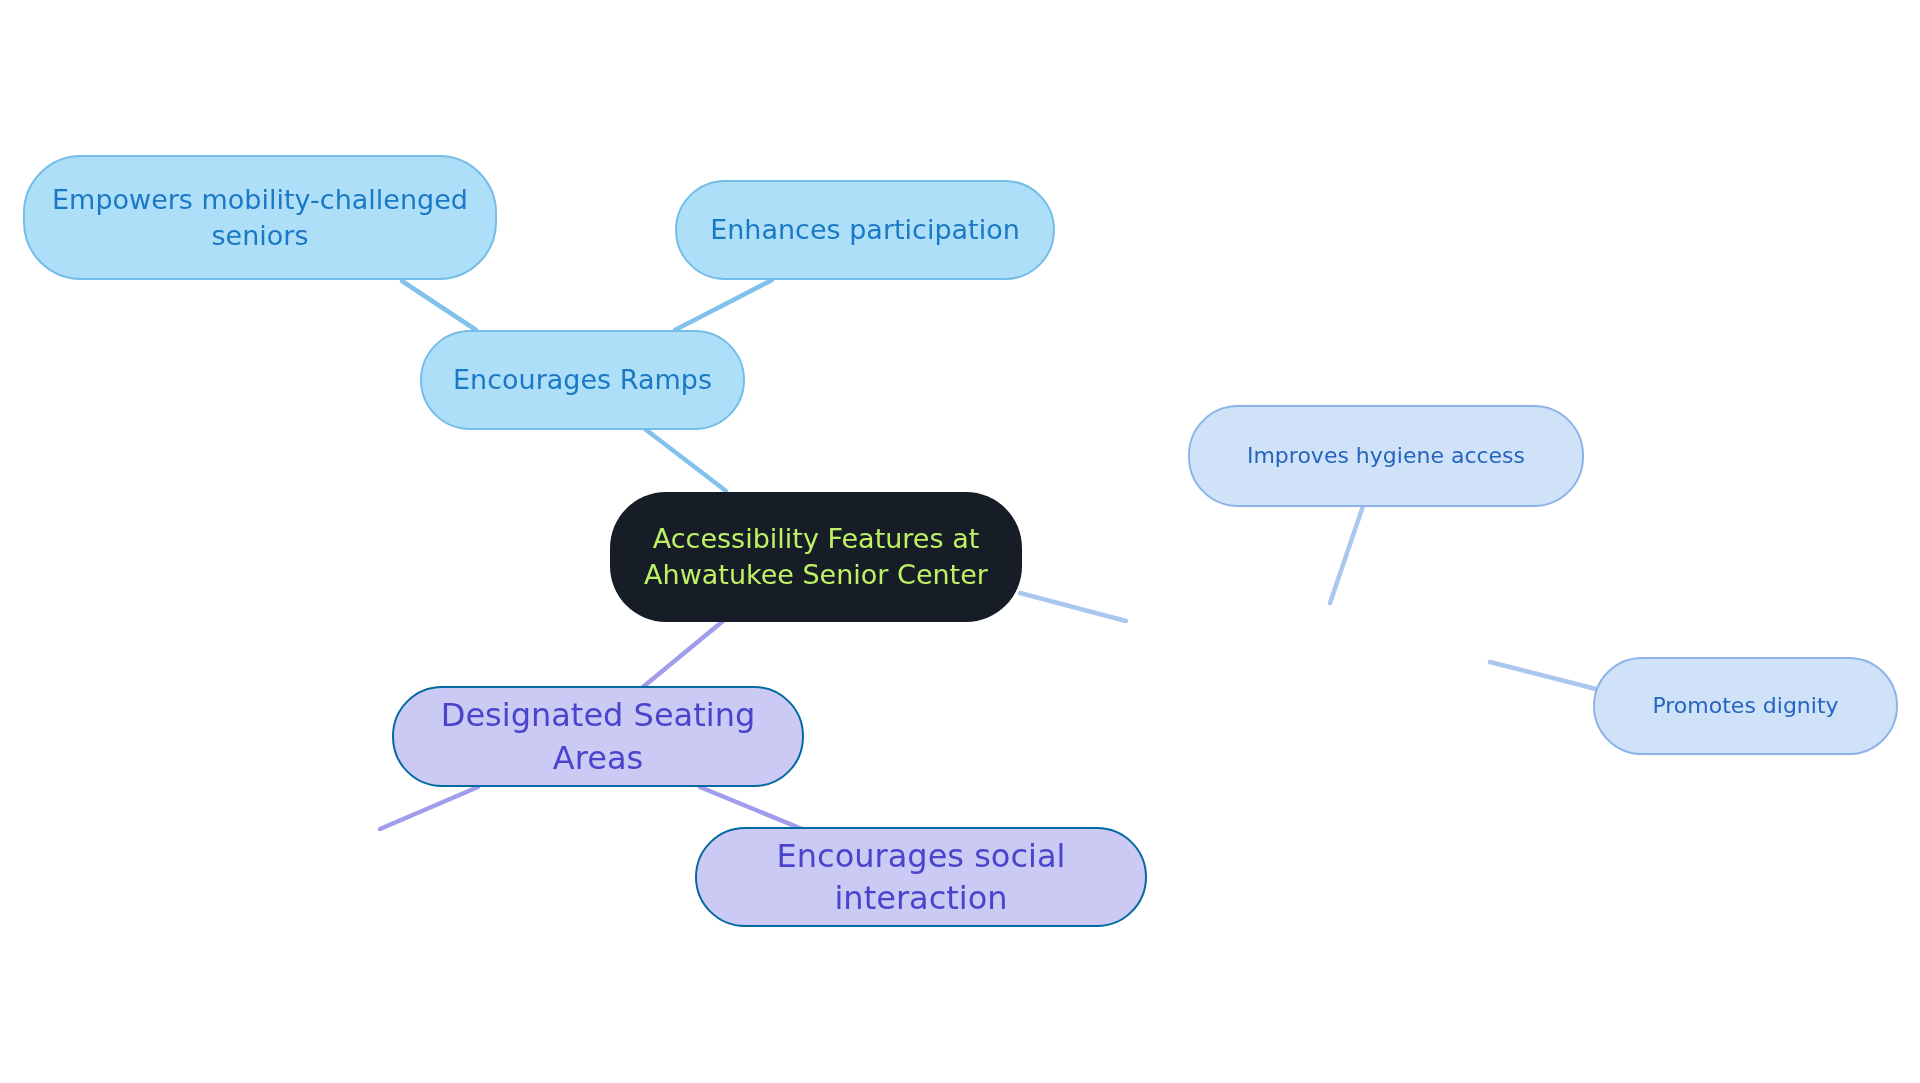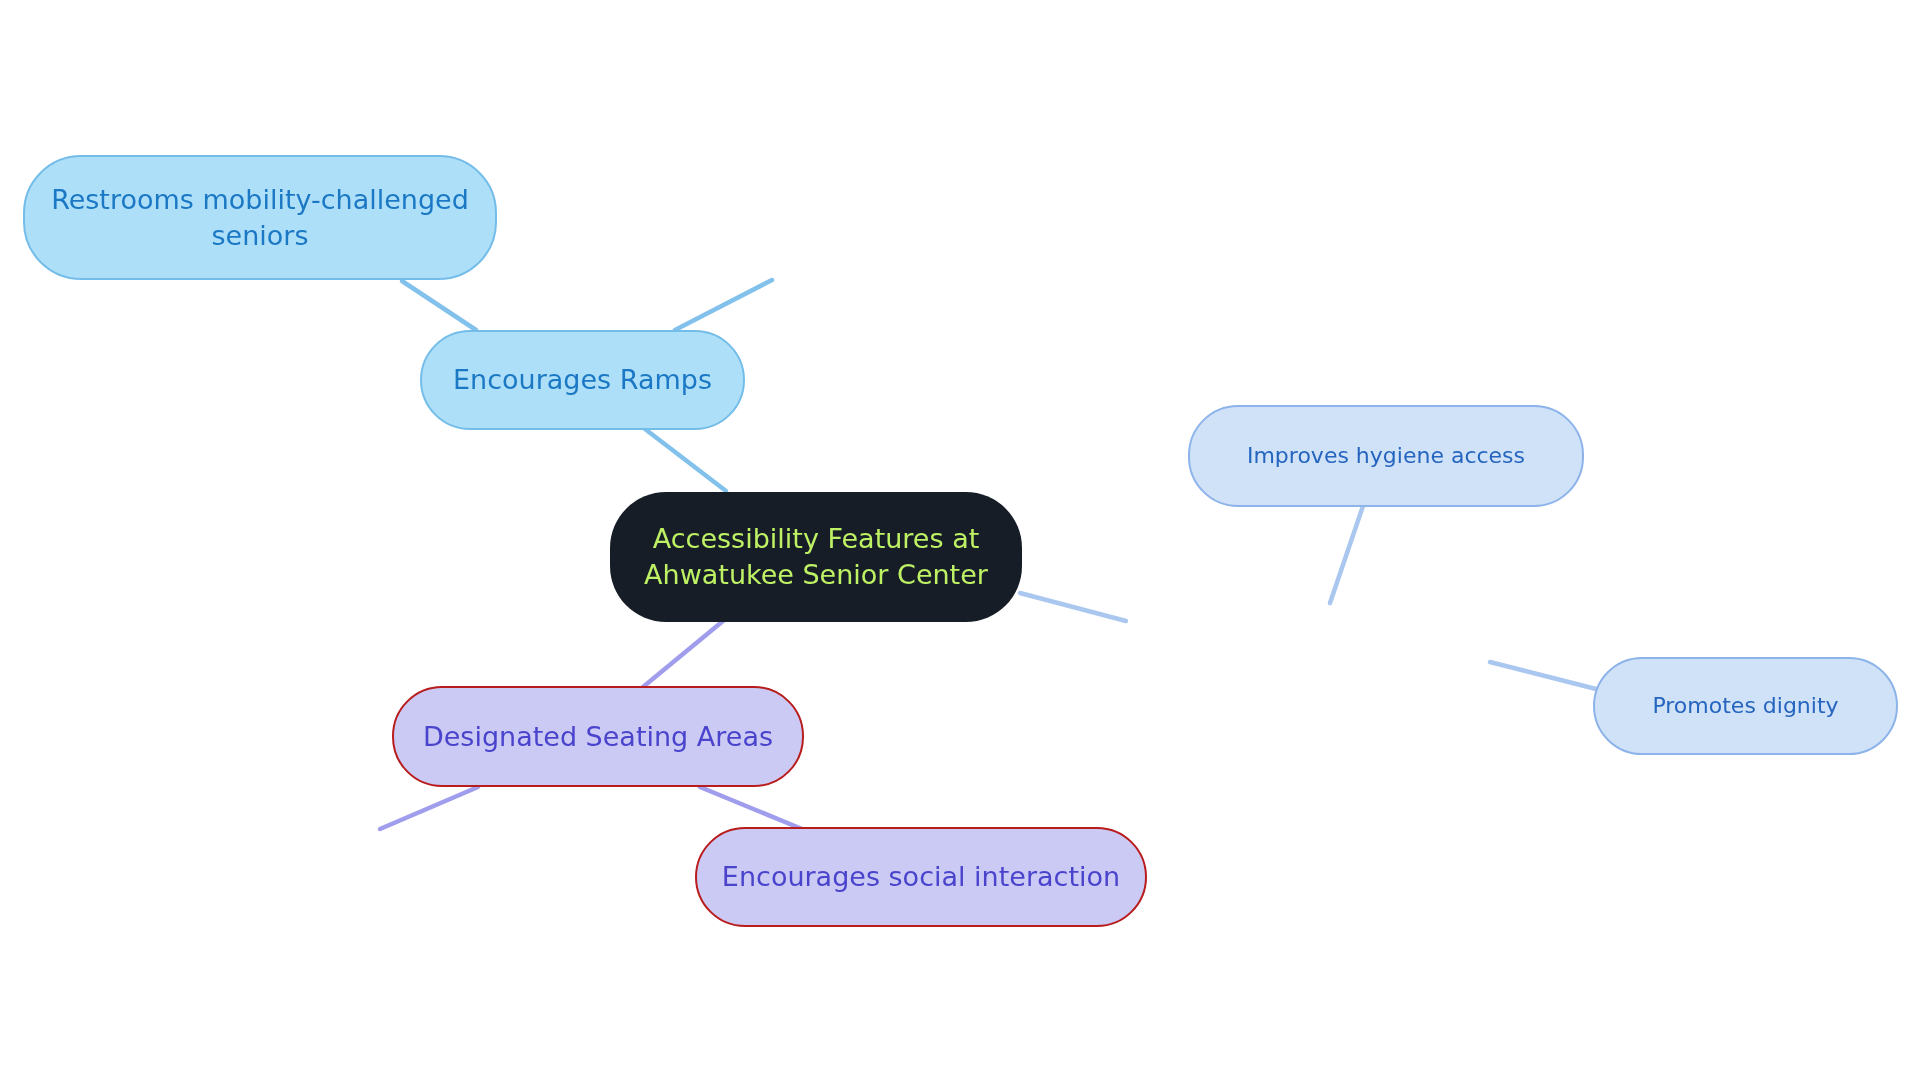--- a/index.html
+++ b/index.html
@@ -45,23 +45,23 @@
   .branch2 {
     background: #d0e2f8;
     border: 2px solid #8db4ea;
     color: #2565bf;
     font-size: 22px;
     border-radius: 50px;
     padding: 0 22px;
   }
   .branch3 {
     background: #cbcaf5;
-    border: 2px solid #b91c1c;
+    border: 2px solid #0369a1;
     color: #4a44cd;
-    font-size: 27px;
+    font-size: 32px;
     border-radius: 50px;
     padding: 0 22px;
   }
   .n-empowers   { left: 23px;   top: 155px; width: 474px; height: 125px; border-radius: 58px; }
   .n-enhances   { left: 675px;  top: 180px; width: 380px; height: 100px; }
   .n-wheelchair { left: 420px;  top: 330px; width: 325px; height: 100px; }
   .n-improves   { left: 1188px; top: 405px; width: 396px; height: 102px; }
   .n-restrooms  { left: 1124px; top: 602px; width: 366px; height: 99px;  }
   .n-promotes   { left: 1593px; top: 657px; width: 305px; height: 98px;  }
   .n-seating    { left: 392px;  top: 686px; width: 412px; height: 101px; }
@@ -81,22 +81,23 @@
 
     <line x1="1020" y1="593" x2="1126" y2="621" stroke="#aac7f0" stroke-width="4.5" stroke-linecap="round"></line>
     <line x1="1363" y1="506" x2="1330" y2="603" stroke="#aac7f0" stroke-width="4.5" stroke-linecap="round"></line>
     <line x1="1490" y1="662" x2="1600" y2="690" stroke="#aac7f0" stroke-width="4.5" stroke-linecap="round"></line>
 
     <line x1="723" y1="621" x2="643" y2="687" stroke="#a09eec" stroke-width="4.5" stroke-linecap="round"></line>
     <line x1="478" y1="787" x2="380" y2="829" stroke="#a09eec" stroke-width="4.5" stroke-linecap="round"></line>
     <line x1="700" y1="787" x2="802" y2="829" stroke="#a09eec" stroke-width="4.5" stroke-linecap="round"></line>
   </svg>
 
-  <div class="node branch1 n-empowers">Restrooms mobility-challenged seniors</div>
+  <div class="node branch1 n-empowers">Empowers mobility-challenged seniors</div>
 
+  <div class="node branch1 n-enhances">Enhances participation</div>
 
   <div class="node branch1 n-wheelchair">Encourages Ramps</div>
 
   <div class="node node-central">Accessibility Features at Ahwatukee Senior Center</div>
 
   <div class="node branch2 n-improves">Improves hygiene access</div>
 
 
   <div class="node branch2 n-promotes">Promotes dignity</div>
 

